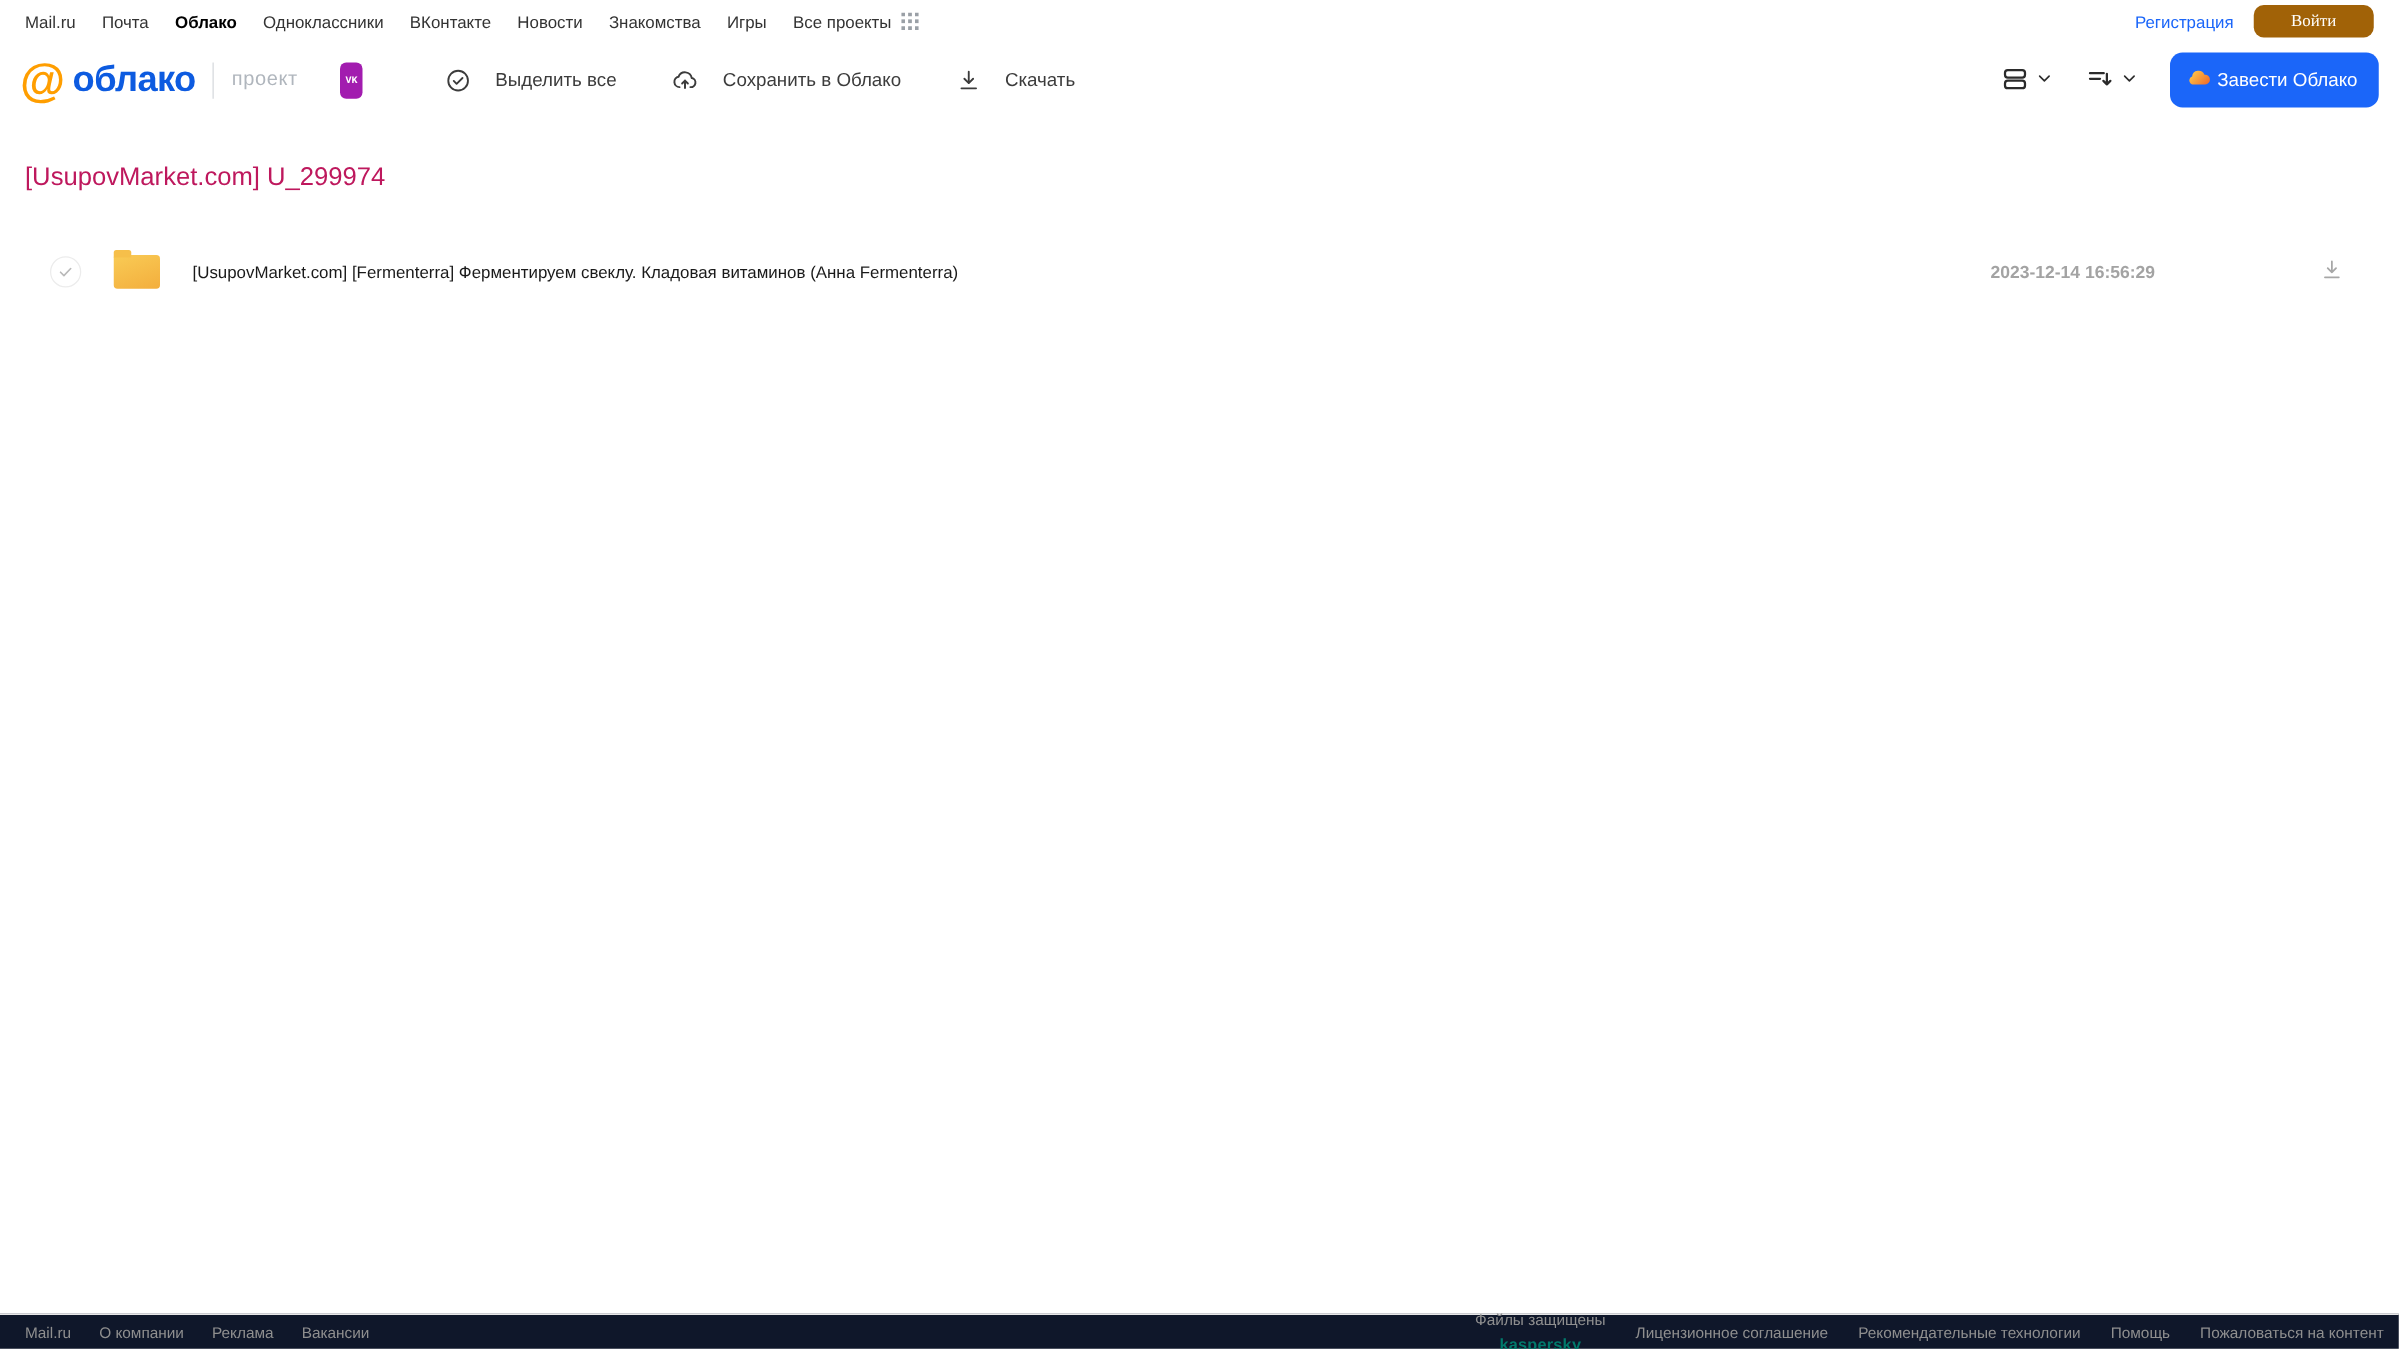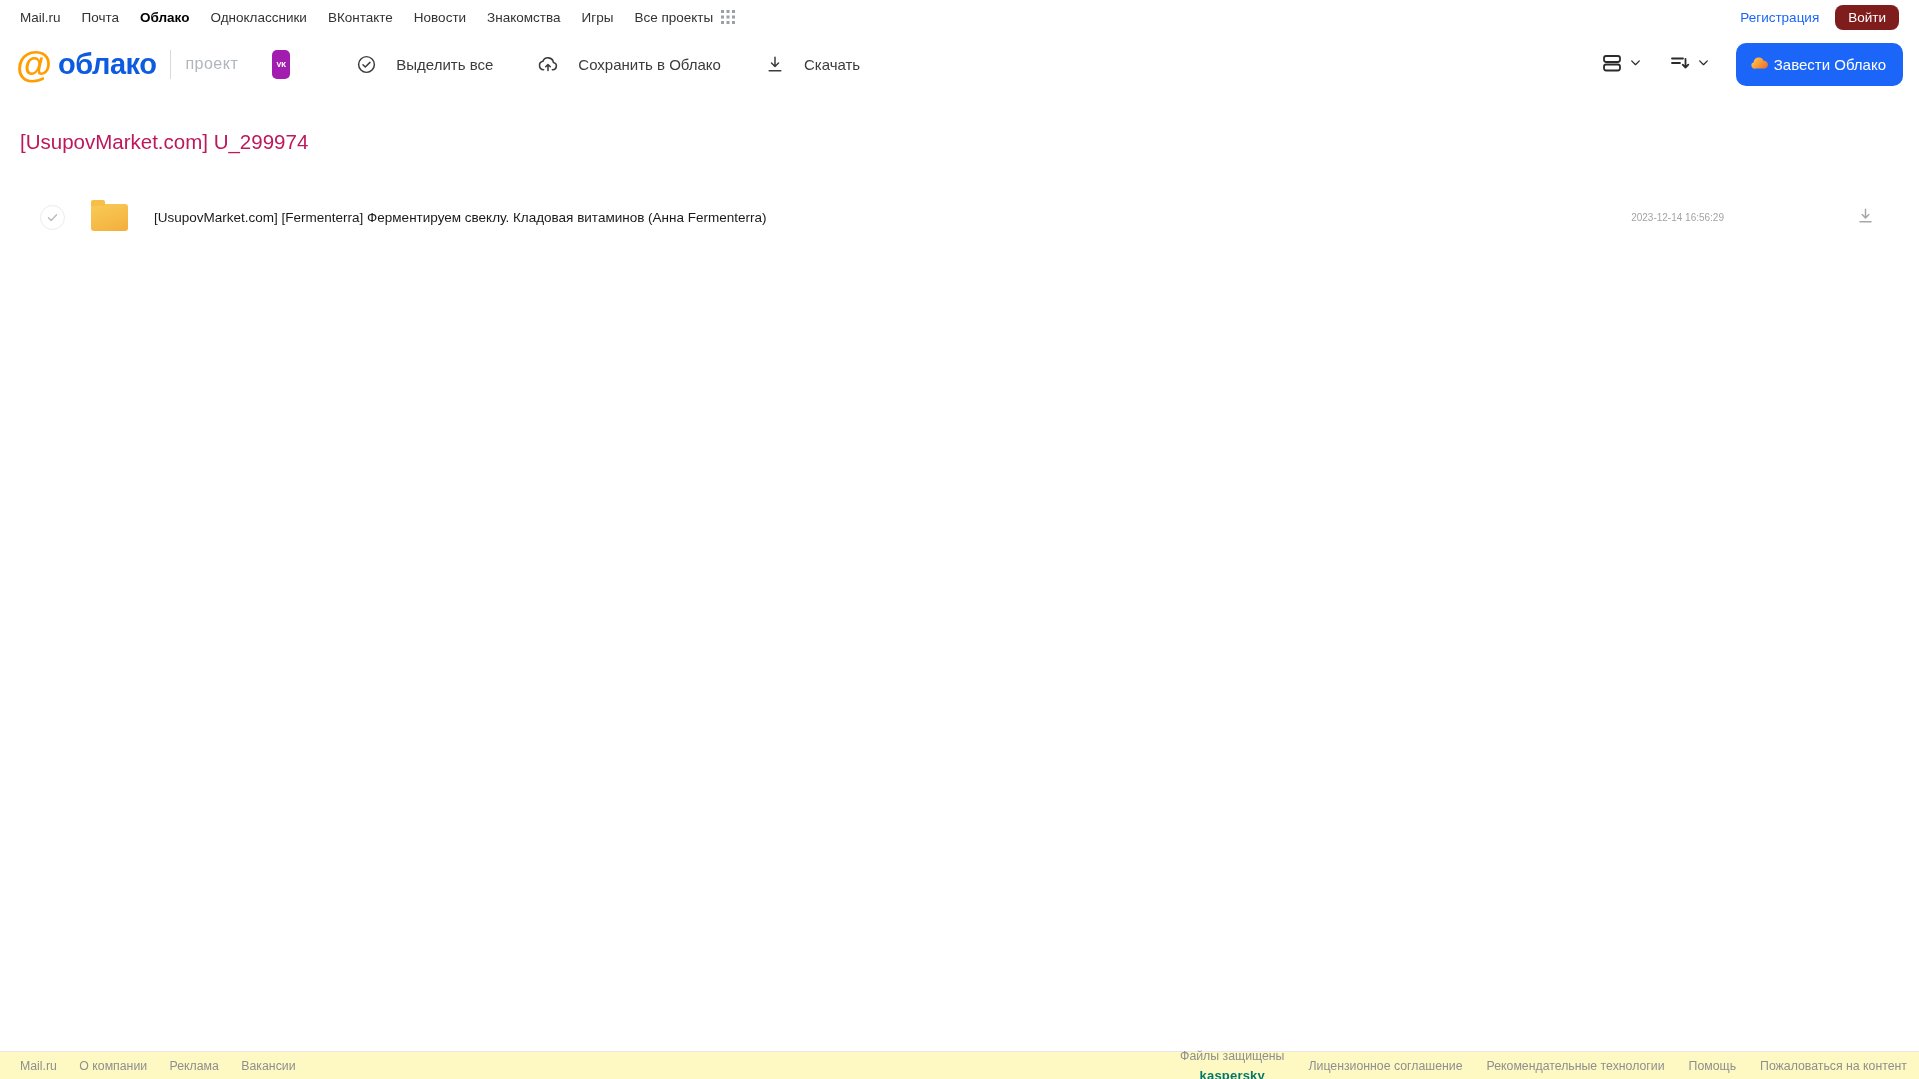--- a/index.html
+++ b/index.html
@@ -6,22 +6,22 @@
   html, body { width: 1919px; height: 1079px; overflow: hidden; background: #fff;
     font-family: "Liberation Sans", sans-serif; }
 
   
   .portal-nav { height: 34px; display: flex; align-items: center; padding: 0 20px; }
   .portal-nav a { text-decoration: none; color: #333; font-size: 13.5px; margin-right: 21px; cursor: pointer; }
   .portal-nav a.active { font-weight: bold; color: #000; }
   .grid-icon { display: inline-flex; margin-right: 0; cursor: pointer; }
   .portal-nav .spacer { flex: 1; }
   .reg-link { color: #1b66f9 !important; margin-right: 16px !important; }
-  .login-btn { background: #7f1d1d; color: #fff; border: none; font-size: 13.5px;
-    padding: 5px 13px; border-radius: 8px; cursor: pointer; font-family: Liberation Sans, sans-serif; }
+  .login-btn { background: #a16207; color: #fff; border: none; font-size: 13.5px;
+    padding: 5px 30px; border-radius: 8px; cursor: pointer; font-family: Liberation Serif, serif; }
 
   
   .cloud-header { height: 60px; display: flex; align-items: center; padding: 0 16px; }
   .logo { display: flex; align-items: center; cursor: pointer; }
   .logo-at { color: #ff9e00; font-size: 37px; font-weight: bold; line-height: 1; margin-right: 6px; }
   .logo-word { color: #0d5be0; font-size: 29px; font-weight: bold; letter-spacing: -0.5px; }
   .project-tag { display: flex; align-items: center; margin-left: 14px; padding-left: 14px;
     border-left: 1px solid #d6d9dd; color: #b0b6bd; gap: 28px; }
   .project-word { font-size: 16px; letter-spacing: 0.5px; margin-right: 6px; }
   .vk-badge { width: 18px; height: 29px; background: #a21caf; color: #fff; border-radius: 5px;
@@ -46,26 +46,26 @@
   .file-list { margin-top: 42px; }
   .file-row { display: flex; align-items: center; height: 42px; cursor: pointer; }
   .row-check { width: 25px; height: 25px; border: 1px solid #ececec; border-radius: 50%;
     display: flex; align-items: center; justify-content: center; margin-left: 20px; flex: none;
     background: #fff; cursor: pointer; }
   .folder-icon { width: 37px; height: 27px; margin-left: 26px; position: relative; flex: none;
     background: linear-gradient(160deg, #f9cb55 0%, #f3ae3d 100%); border-radius: 2px 3px 3px 3px; }
   .folder-icon::before { content: ""; position: absolute; top: -4px; left: 0; width: 14px; height: 6px;
     background: #f6bf4a; border-radius: 2px 2px 0 0; }
   .file-name { margin-left: 26px; font-size: 13.5px; color: #1a1a1a; }
-  .file-date { margin-left: auto; font-size: 10px; color: #a3a3a3; }
+  .file-date { margin-left: auto; font-size: 14px; color: #a3a3a3; font-weight: bold; }
   .row-download { margin-left: 132px; margin-right: 24px; background: none; border: none;
     cursor: pointer; color: #a7a7a7; display: flex; padding: 0; }
 
   
-  .footer { position: fixed; left: 0; bottom: 0; width: 100%; height: 28px; background: #fef9c3;
+  .footer { position: fixed; left: 0; bottom: 0; width: 100%; height: 28px; background: #0f172a;
     border-top: 1px solid #e7e7e7; display: flex; align-items: center; padding: 0 12px 0 20px;
     font-size: 12.3px; color: #8f8f8f; }
   .footer a { color: #8f8f8f; text-decoration: none; cursor: pointer; }
   .footer .f-left a { margin-right: 19px; }
   .footer .f-right { margin-left: auto; display: flex; align-items: center; }
   .footer .f-right > * { margin-left: 24px; flex-direction: column; }
   .kasp-wrap { display: flex; align-items: center; gap: 5px; margin-left: 0 !important; }
   .kasp-logo { color: #00796b !important; font-weight: bold; font-size: 13px; letter-spacing: 0.2px; }
 </style>
 </head>

